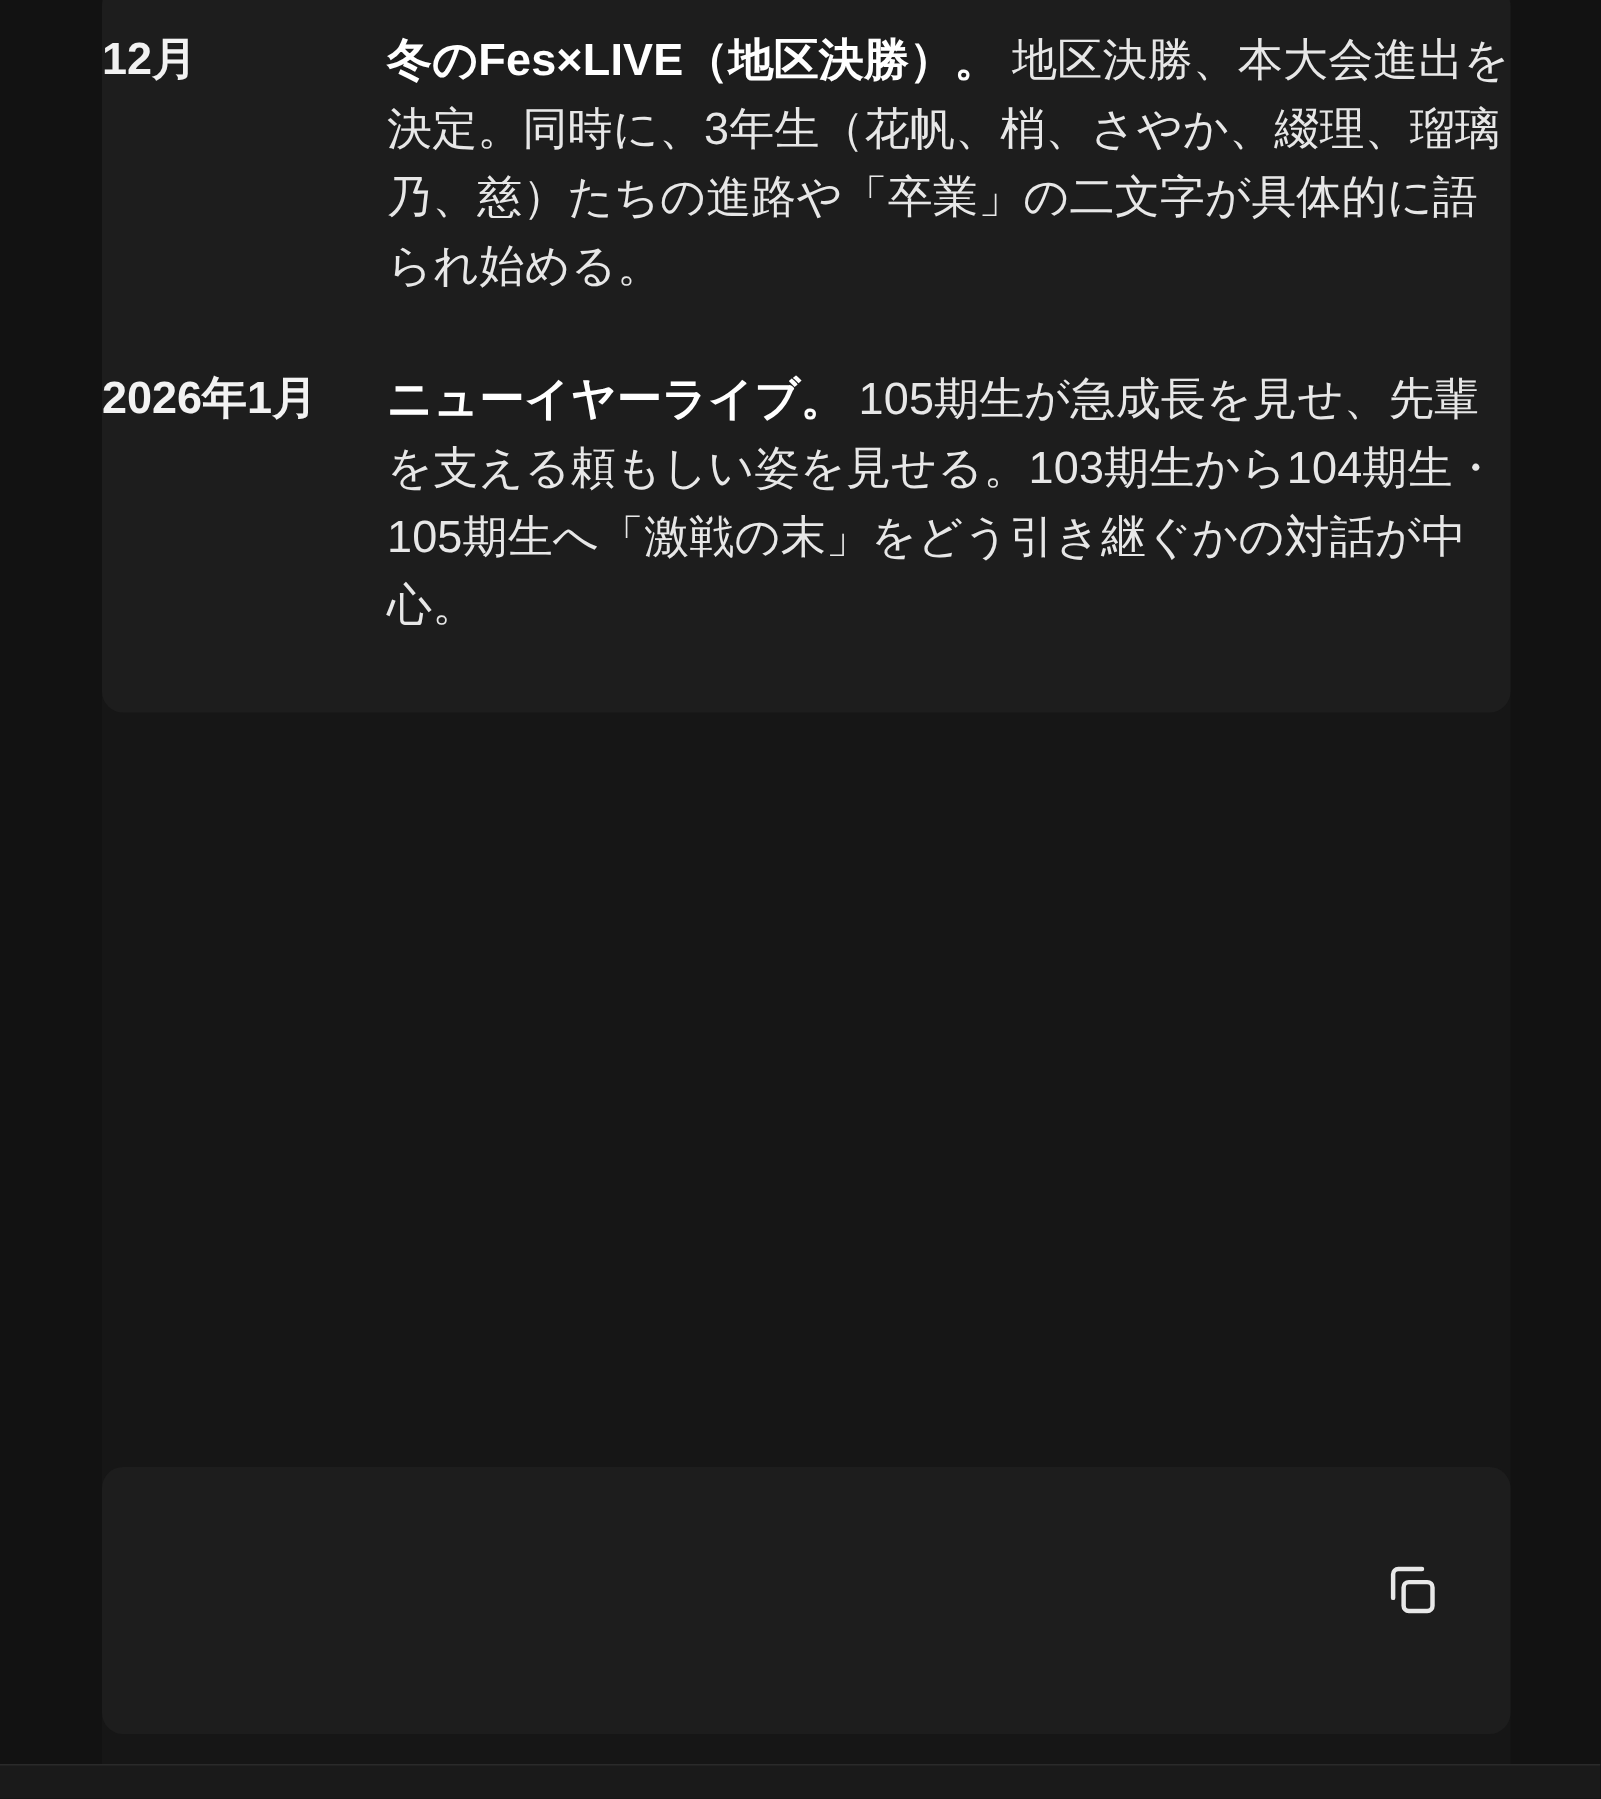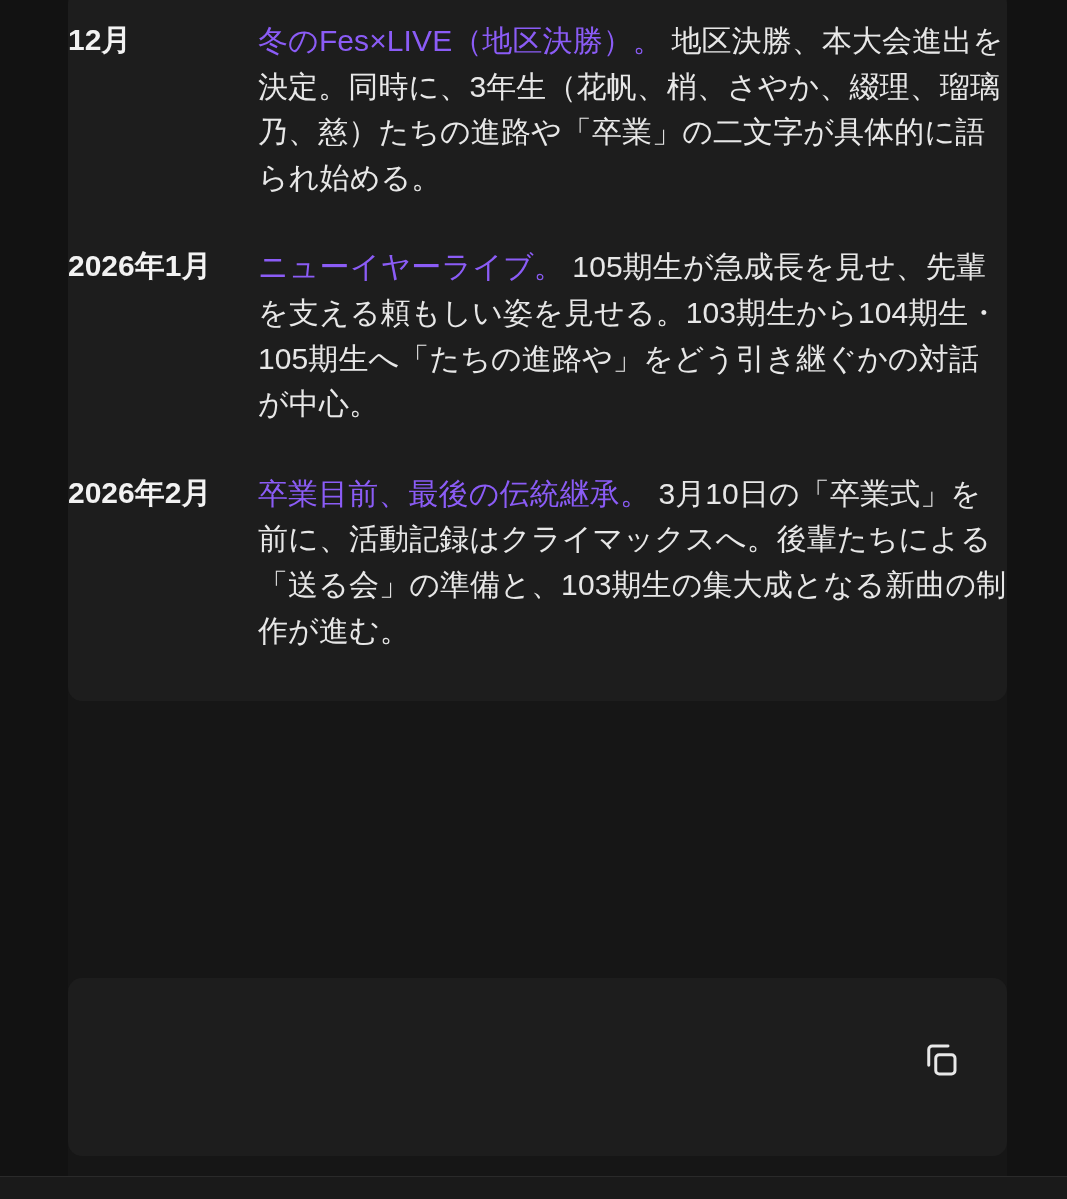--- a/index.html
+++ b/index.html
@@ -70,22 +70,22 @@
   td.detail {
     padding-right: 54px;
     padding-left: 0;
     font-size: 30px;
     line-height: 1.52;
     color: #e7e7e7;
     box-sizing: border-box;
     letter-spacing: 0.1px;
   }
   .detail b {
-    font-weight: normal;
-    color: #8b5cf6;
+    font-weight: bold;
+    color: #ffffff;
   }
 
   
   .bottom-card {
     position: absolute;
     left: 68px;
     top: 978px;
     width: 939px;
     height: 178px;
     background: #1d1d1d;
@@ -127,27 +127,23 @@
     <table class="schedule">
       <tbody>
 
         <tr>
           <td class="period">12月</td>
           <td class="detail"><b>冬のFes×LIVE（地区決勝）。</b><span> 地区決勝、本大会進出を決定。同時に、3年生（花帆、梢、さやか、綴理、瑠璃乃、慈）たちの進路や「卒業」の二文字が具体的に語られ始める。</span></td>
         </tr>
 
         <tr>
           <td class="period">2026年1月</td>
-          <td class="detail"><b>ニューイヤーライブ。</b><span> 105期生が急成長を見せ、先輩を支える頼もしい姿を見せる。103期生から104期生・105期生へ「たちの進路や」をどう引き継ぐかの対話が中心。</span></td>
+          <td class="detail"><b>ニューイヤーライブ。</b><span> 105期生が急成長を見せ、先輩を支える頼もしい姿を見せる。103期生から104期生・105期生へ「激戦の末」をどう引き継ぐかの対話が中心。</span></td>
         </tr>
 
-        <tr>
-          <td class="period">2026年2月</td>
-          <td class="detail"><b>卒業目前、最後の伝統継承。</b><span> 3月10日の「卒業式」を前に、活動記録はクライマックスへ。後輩たちによる「送る会」の準備と、103期生の集大成となる新曲の制作が進む。</span></td>
-        </tr>
 
       </tbody>
     </table>
   </div>
 
   <div class="bottom-card">
     <div class="copy-btn" title="copy">
       <svg width="42" height="42" viewBox="0 0 24 24" fill="none" stroke="#e8e8e8" stroke-width="1.7" stroke-linecap="round" stroke-linejoin="round">
         <rect x="9" y="9" width="11" height="11" rx="2"></rect>
         <path d="M5 15V6a2 2 0 0 1 2-2h9"></path>

